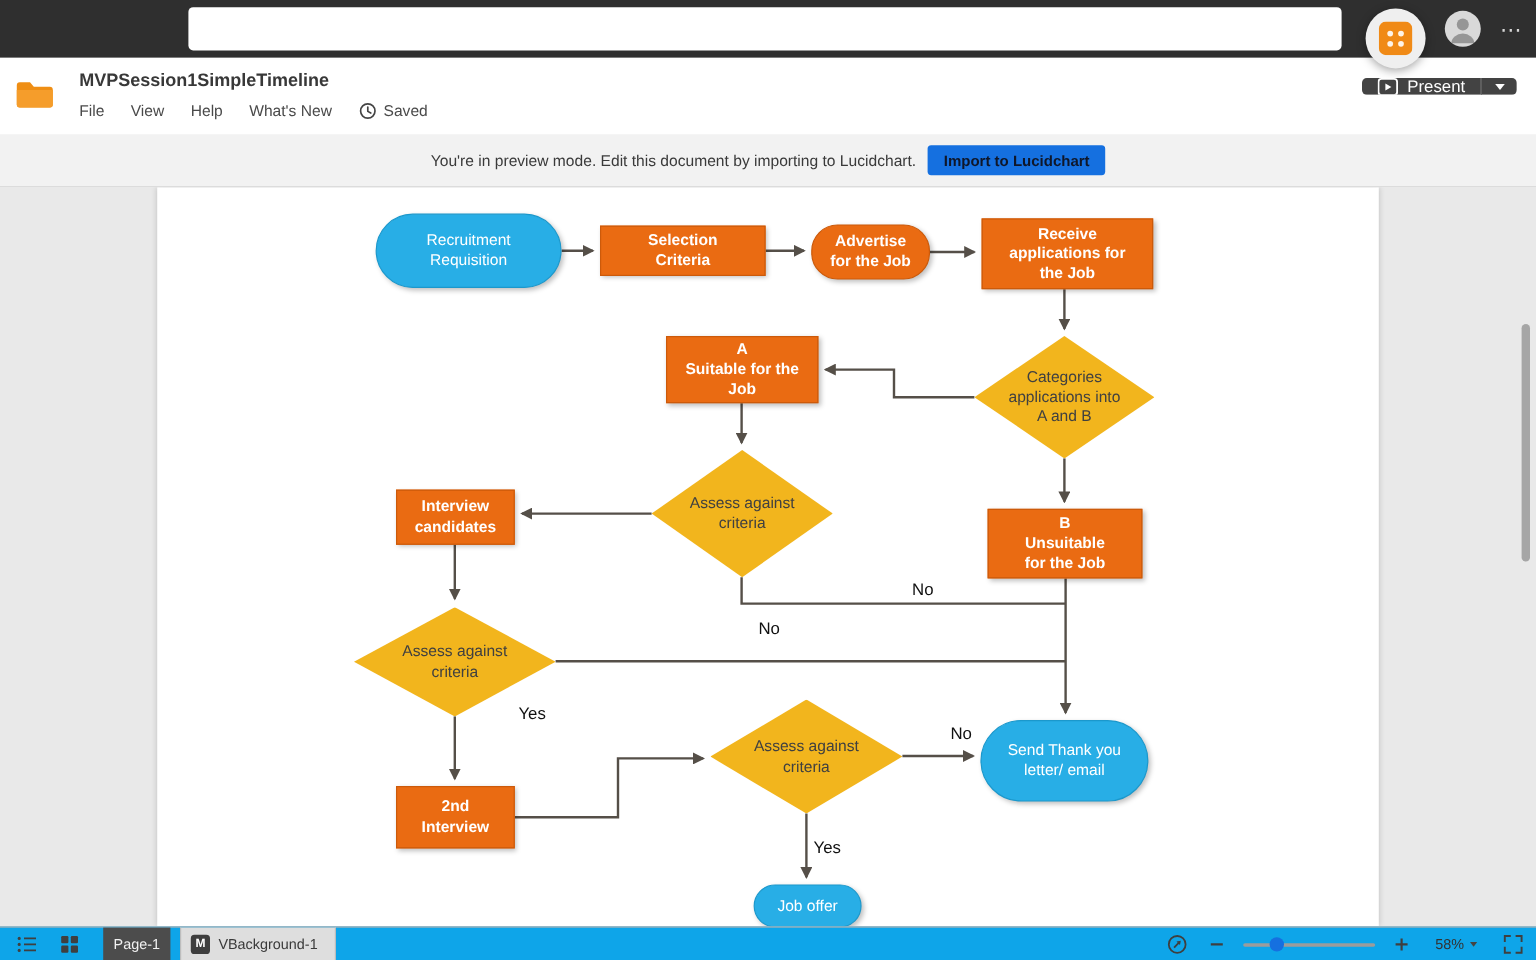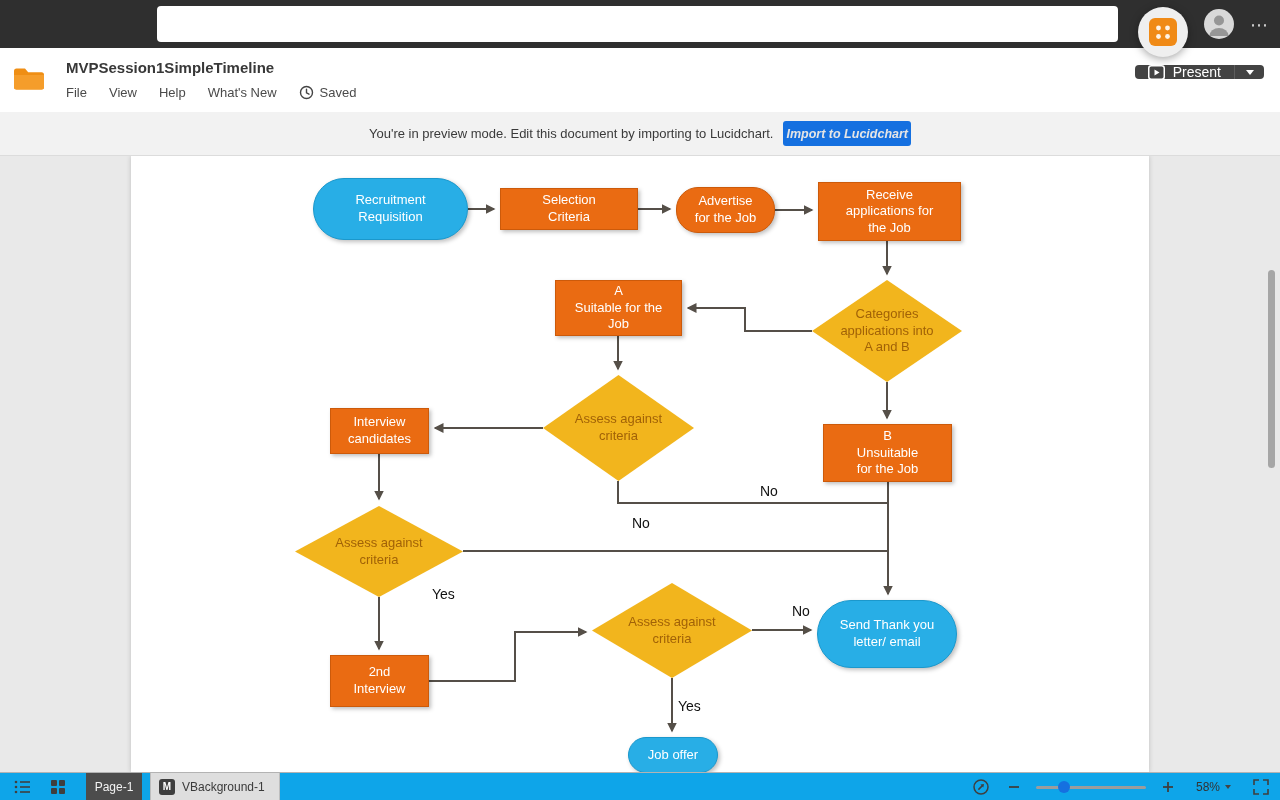--- a/index.html
+++ b/index.html
@@ -35,33 +35,33 @@
   .present-btn { display:flex; align-items:center; gap:8px; padding:0 13px; background:#434343; color:#fff;
                  border:none; font-size:14px; font-family:inherit; cursor:pointer; }
   .present-caret { width:30px; background:#434343; border:none; border-left:1px solid #5d5d5d;
                    display:flex; align-items:center; justify-content:center; cursor:pointer; }
   .caret-down { width:0; height:0; border-left:4px solid transparent; border-right:4px solid transparent; border-top:5px solid #fff; }
 
   
   .preview-bar { height:44px; background:#f2f2f2; border-bottom:1px solid #dcdcdc;
                  display:flex; align-items:center; justify-content:center; gap:10px;
                  font-size:13px; color:#3a3a3a; }
-  .import-btn { height:25px; padding:0 3px; background:var(--accent-blue,#1570e0); color:#e5e5e5; border:none;
-                border-radius:3px; font-size:12.5px; font-weight:bold; font-family:inherit; cursor:pointer;font-style:italic; }
+  .import-btn { height:25px; padding:0 13px; background:var(--accent-blue,#1570e0); color:#0f172a; border:none;
+                border-radius:3px; font-size:12.5px; font-weight:bold; font-family:inherit; cursor:pointer; }
 
   
   .canvas-area { position:relative; height:616px; background:#e9e9e9; overflow:hidden; }
   .page { position:absolute; left:131px; top:0; width:1018px; height:616px; background:#fff;
           box-shadow:0 0 5px rgba(0,0,0,.18); }
   .connectors { position:absolute; left:0; top:0; z-index:1; }
   .node { position:absolute; z-index:2; display:flex; align-items:center; justify-content:center;
           text-align:center; font-size:13px; line-height:1.28; color:#fff; white-space:pre-line; cursor:default; }
-  .process { background:var(--shape-orange,#ea6b12); border:1px solid #cc5a0a; box-shadow:2px 2px 4px rgba(0,0,0,.25); }
+  .process { background:var(--shape-orange,#ea6b12); border:1px solid #cc5a0a; box-shadow:2px 2px 4px rgba(0,0,0,.25);font-weight:bold; }
   .terminator { background:var(--shape-cyan,#28aee6); border:1px solid #1b98cc; box-shadow:2px 2px 4px rgba(0,0,0,.25); }
-  .decision { color:#a16207; }
+  .decision { color:#404040; }
   .diamond { position:absolute; inset:0; background:var(--shape-gold,#f2b51d);
              clip-path:polygon(50% 0,100% 50%,50% 100%,0 50%);
              filter:drop-shadow(2px 2px 2px rgba(0,0,0,.25)); }
   .dlabel { position:relative; z-index:1; }
   .edge-label { position:absolute; z-index:3; font-size:14px; color:#111; }
 
   .n-recruitment   { left:313px; top:22px;  width:155px; height:62px; border-radius:31px; }
   .n-selection     { left:500px; top:32px;  width:138px; height:42px; }
   .n-advertise     { left:676px; top:31px;  width:99px;  height:46px;border-radius:22px; }
   .n-receive       { left:818px; top:26px;  width:143px; height:59px; }

